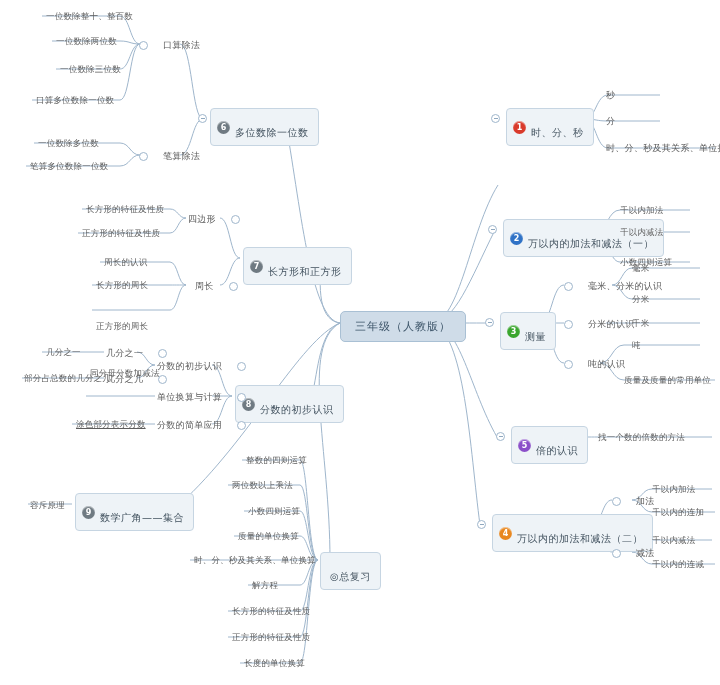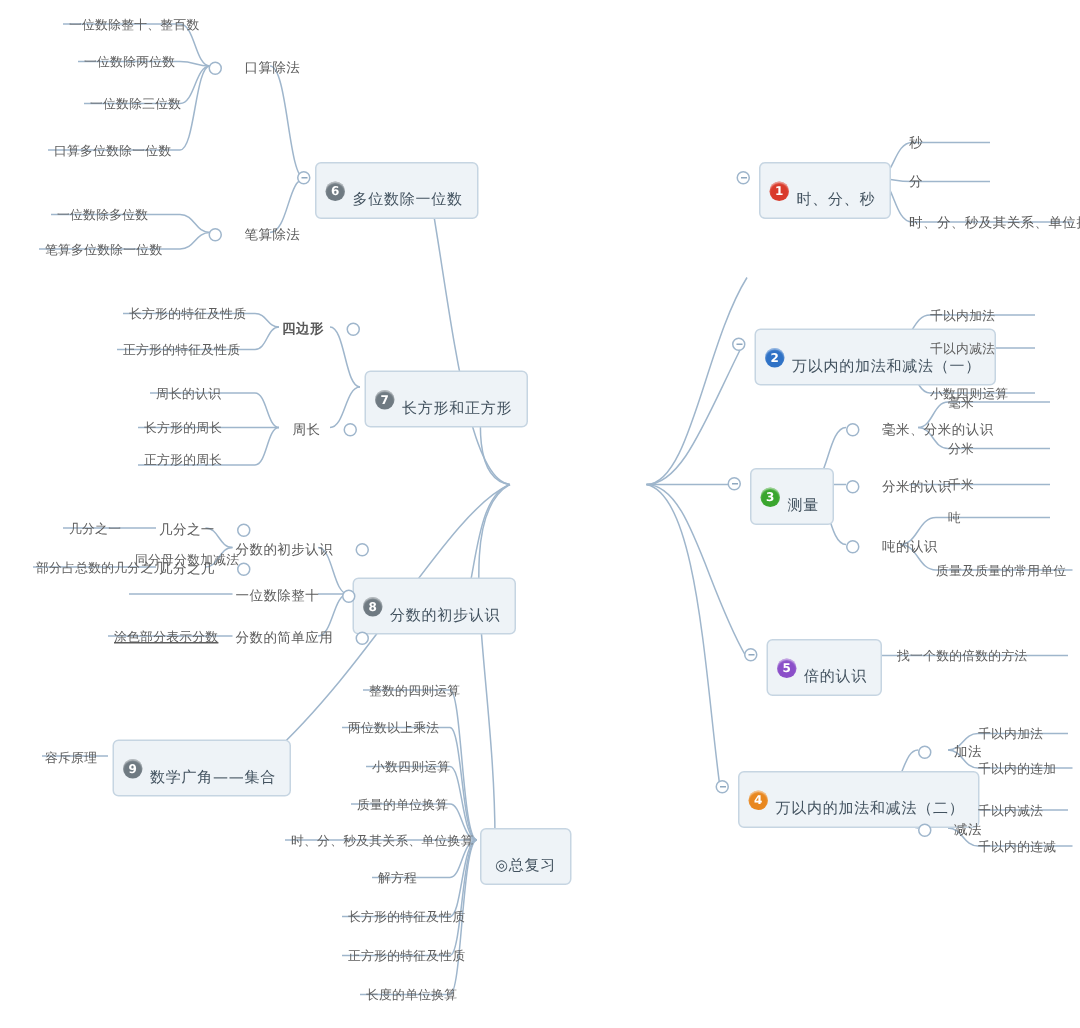--- a/index.html
+++ b/index.html
@@ -167,20 +167,21 @@
       <path d="M300 485 H 228"></path>
     <path d="M300 511 H 244"></path>
       <path d="M300 536 H 234"></path>
     <path d="M300 560 H 190"></path>
       <path d="M300 585 H 248"></path>
     <path d="M300 611 H 228"></path>
       <path d="M300 637 H 228"></path>
     <path d="M300 663 H 240"></path>
   </svg>
 
+  <div class="node root" style="left:340px;top:311px;">三年级（人教版）</div>
 
   <div class="tog" style="left:491px;top:114px;"></div>
   <div class="node chapter" style="left:506px;top:108px;">
     <span class="badge" style="background:#d93a2b">1</span>
     <span class="lbl">时、分、秒</span>
   </div>
   <div class="node sub" style="left:604px;top:88px;">秒</div>
   <div class="node sub" style="left:604px;top:114px;">分</div>
   <div class="node sub" style="left:604px;top:141px;">时、分、秒及其关系、单位换算与计算</div>
 
@@ -259,45 +260,45 @@
   <div class="node leaf" style="left:58px;top:63px;">一位数除三位数</div>
   <div class="node leaf" style="left:34px;top:94px;">口算多位数除一位数</div>
   <div class="node leaf" style="left:36px;top:137px;text-align:right;">一位数除多位数</div>
   <div class="node leaf" style="left:28px;top:160px;">笔算多位数除一位数</div>
 
   <div class="tog" style="left:330px;top:253px;"></div>
   <div class="node chapter" style="left:243px;top:247px;">
     <span class="badge" style="background:#6f7a82">7</span>
     <span class="lbl">长方形和正方形</span>
   </div>
-  <div class="node sub" style="left:186px;top:212px;font-weight:bold;">
+  <div class="node sub" style="left:186px;top:212px;">
     <span>四边形</span>
     <span class="tog inline plain"></span>
   </div>
   <div class="node sub" style="left:193px;top:279px;">
     <span>周长</span>
     <span class="tog inline plain"></span>
   </div>
   <div class="node leaf" style="left:84px;top:203px;">长方形的特征及性质</div>
   <div class="node leaf" style="left:80px;top:227px;">正方形的特征及性质</div>
   <div class="node leaf" style="left:102px;top:256px;">周长的认识</div>
   <div class="node leaf" style="left:94px;top:279px;">长方形的周长</div>
-  <div class="node leaf" style="left:94px;top:300px;">正方形的周长</div>
+  <div class="node leaf" style="left:94px;top:320px;">正方形的周长</div>
 
   <div class="tog" style="left:318px;top:391px;"></div>
   <div class="node chapter" style="left:235px;top:385px;">
     <span class="badge" style="background:#6f7a82">8</span>
     <span class="lbl">分数的初步认识</span>
   </div>
   <div class="node sub" style="left:155px;top:359px;">
     <span>分数的初步认识</span>
     <span class="tog inline plain"></span>
   </div>
   <div class="node sub" style="left:155px;top:390px;">
-    <span>一位数除整十</span>
+    <span>单位换算与计算</span>
     <span class="tog inline plain"></span>
   </div>
   <div class="node sub" style="left:155px;top:418px;">
     <span>分数的简单应用</span>
     <span class="tog inline plain"></span>
   </div>
   <div class="node sub" style="left:104px;top:346px;">
     <span>几分之一</span>
     <span class="tog inline plain"></span>
   </div>

